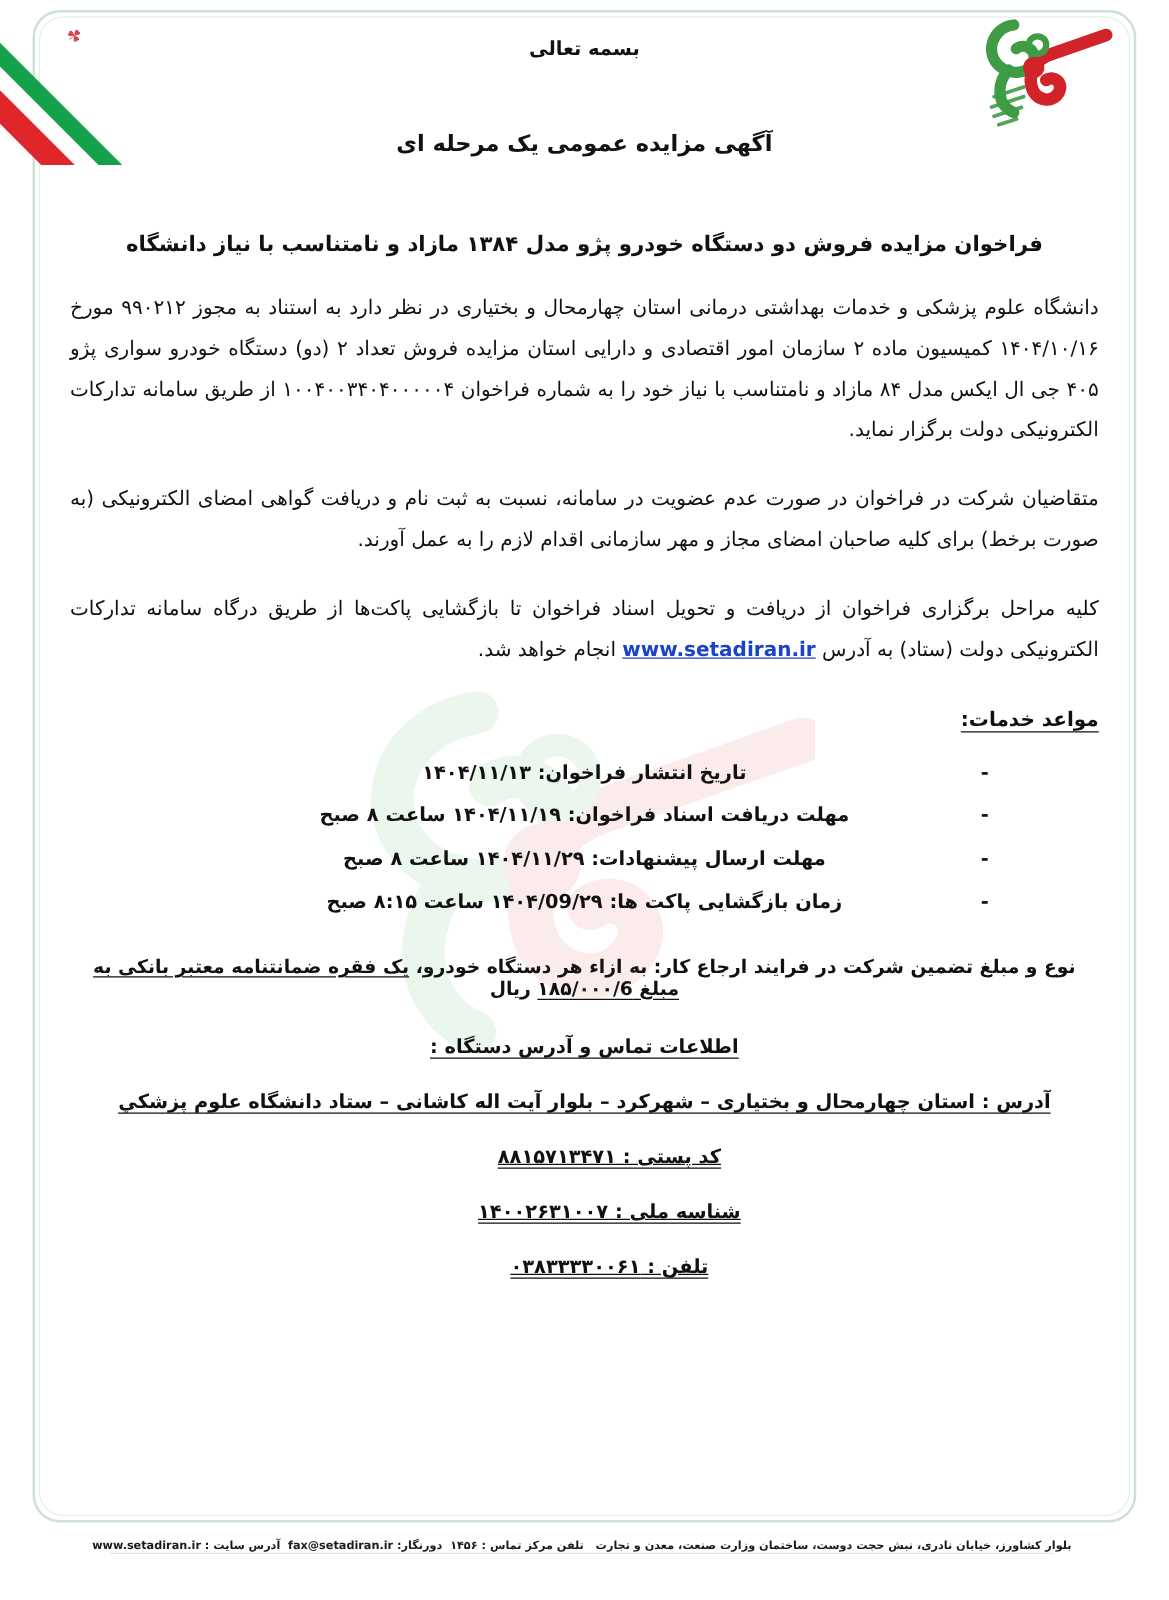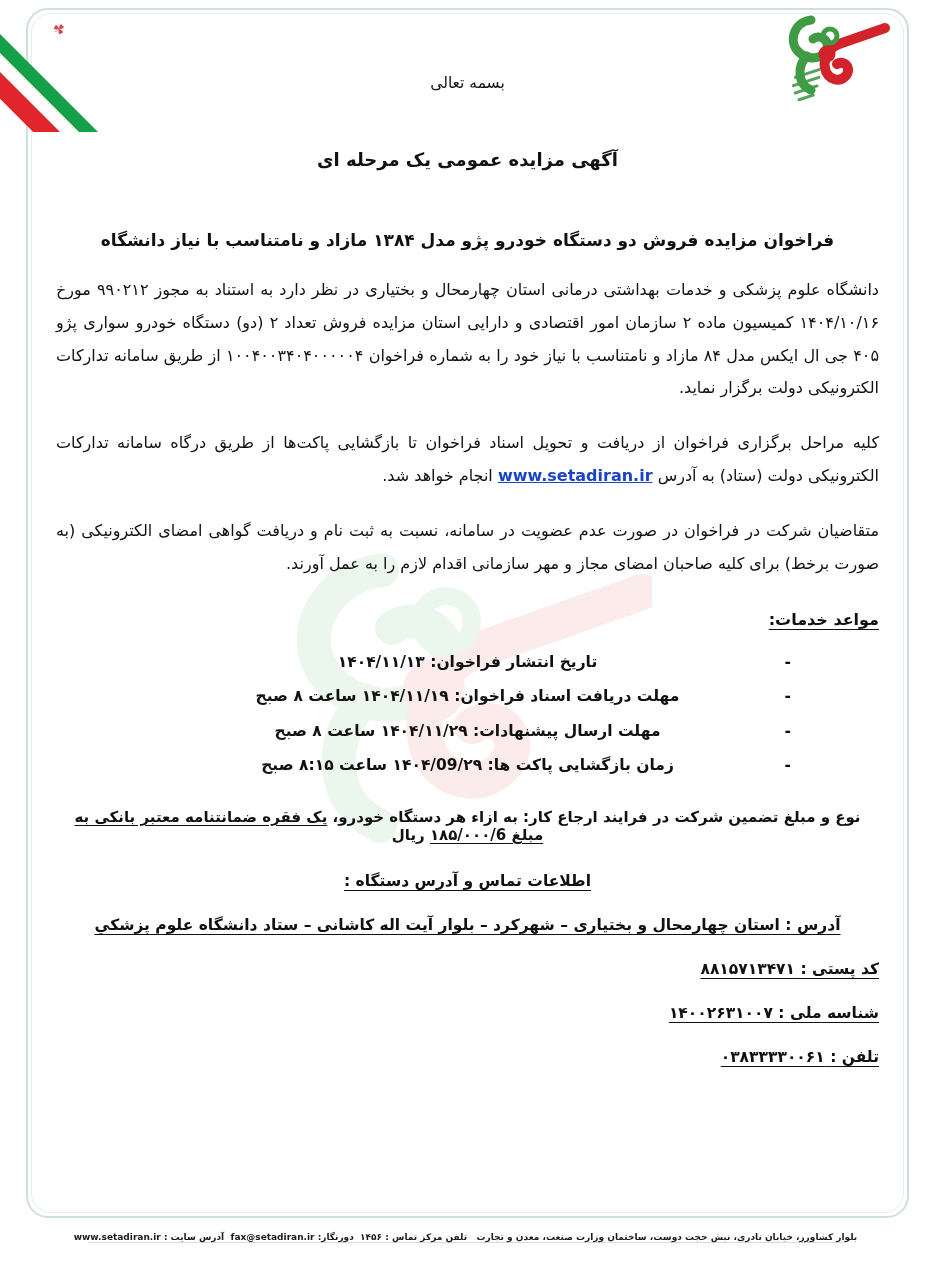--- a/index.html
+++ b/index.html
@@ -107,23 +107,23 @@
     position: absolute;
     left: 56px;
     right: 56px;
     top: 0;
     direction: rtl;
     text-align: right;
   }
 
   .basmala {
     text-align: center;
-    font-weight: normal;
-    font-size: 15.5px;
-    margin-top: 74px;
+    font-weight: bold;
+    font-size: 15.5px;
+    margin-top: 30px;
   }
   .doc-title {
     text-align: center;
     font-weight: bold;
     font-size: 18px;
     margin-top: 57px;
   }
   .doc-subtitle {
     text-align: center;
     font-weight: bold;
@@ -206,22 +206,23 @@
   }
   .addr-line span.u {
     text-decoration: underline;
     text-underline-offset: 4px;
   }
 
   .kv-line {
     font-size: 15.5px;
     font-weight: bold;
     margin-top: 26px;
-    text-align: right;
+    text-align: center;
     padding-left: 40px;
+    text-decoration: underline;
   }
   .kv-line span.u {
     text-decoration: underline;
     text-underline-offset: 4px;
   }
 
   
   .footer {
     position: absolute;
     left: 0;
@@ -301,23 +302,23 @@
   <div class="content">
 
     <div class="basmala">بسمه تعالی</div>
 
     <div class="doc-title">آگهی مزایده عمومی یک مرحله ای</div>
 
     <div class="doc-subtitle">فراخوان مزایده فروش دو دستگاه خودرو پژو مدل ۱۳۸۴  مازاد و نامتناسب با نیاز دانشگاه</div>
 
     <p class="body-para first">دانشگاه علوم پزشکی و خدمات بهداشتی درمانی استان چهارمحال و بختیاری در نظر دارد به استناد به مجوز ۹۹۰۲۱۲ مورخ ۱۴۰۴/۱۰/۱۶ کمیسیون ماده ۲ سازمان امور اقتصادی و دارایی استان مزایده فروش  تعداد ۲ (دو)  دستگاه خودرو سواری پژو ۴۰۵ جی ال ایکس مدل ۸۴ مازاد و نامتناسب با نیاز خود  را  به شماره فراخوان ۱۰۰۴۰۰۳۴۰۴۰۰۰۰۰۴ از طریق سامانه تدارکات الکترونیکی دولت برگزار نماید.</p>
 
+    <p class="body-para">متقاضیان شرکت در فراخوان در صورت عدم عضویت در سامانه، نسبت به ثبت نام و دریافت گواهی امضای الکترونیکی (به صورت برخط) برای کلیه صاحبان امضای مجاز و مهر سازمانی اقدام لازم را به عمل آورند.</p>
+
     <p class="body-para"><span>کلیه مراحل برگزاری فراخوان از دریافت و تحویل اسناد فراخوان تا بازگشایی پاکت‌ها از طریق درگاه سامانه تدارکات الکترونیکی دولت (ستاد) به آدرس </span><a class="link" href="#">www.setadiran.ir</a><span> انجام خواهد شد.</span></p>
-
-    <p class="body-para">متقاضیان شرکت در فراخوان در صورت عدم عضویت در سامانه، نسبت به ثبت نام و دریافت گواهی امضای الکترونیکی (به صورت برخط) برای کلیه صاحبان امضای مجاز و مهر سازمانی اقدام لازم را به عمل آورند.</p>
 
     <div class="section-head">مواعد خدمات:</div>
 
     <ul class="dates">
       <li>
         <span class="dash">-</span>
         <span>تاریخ انتشار فراخوان: ۱۴۰۴/۱۱/۱۳</span>
       </li>
       <li>
         <span class="dash">-</span>

